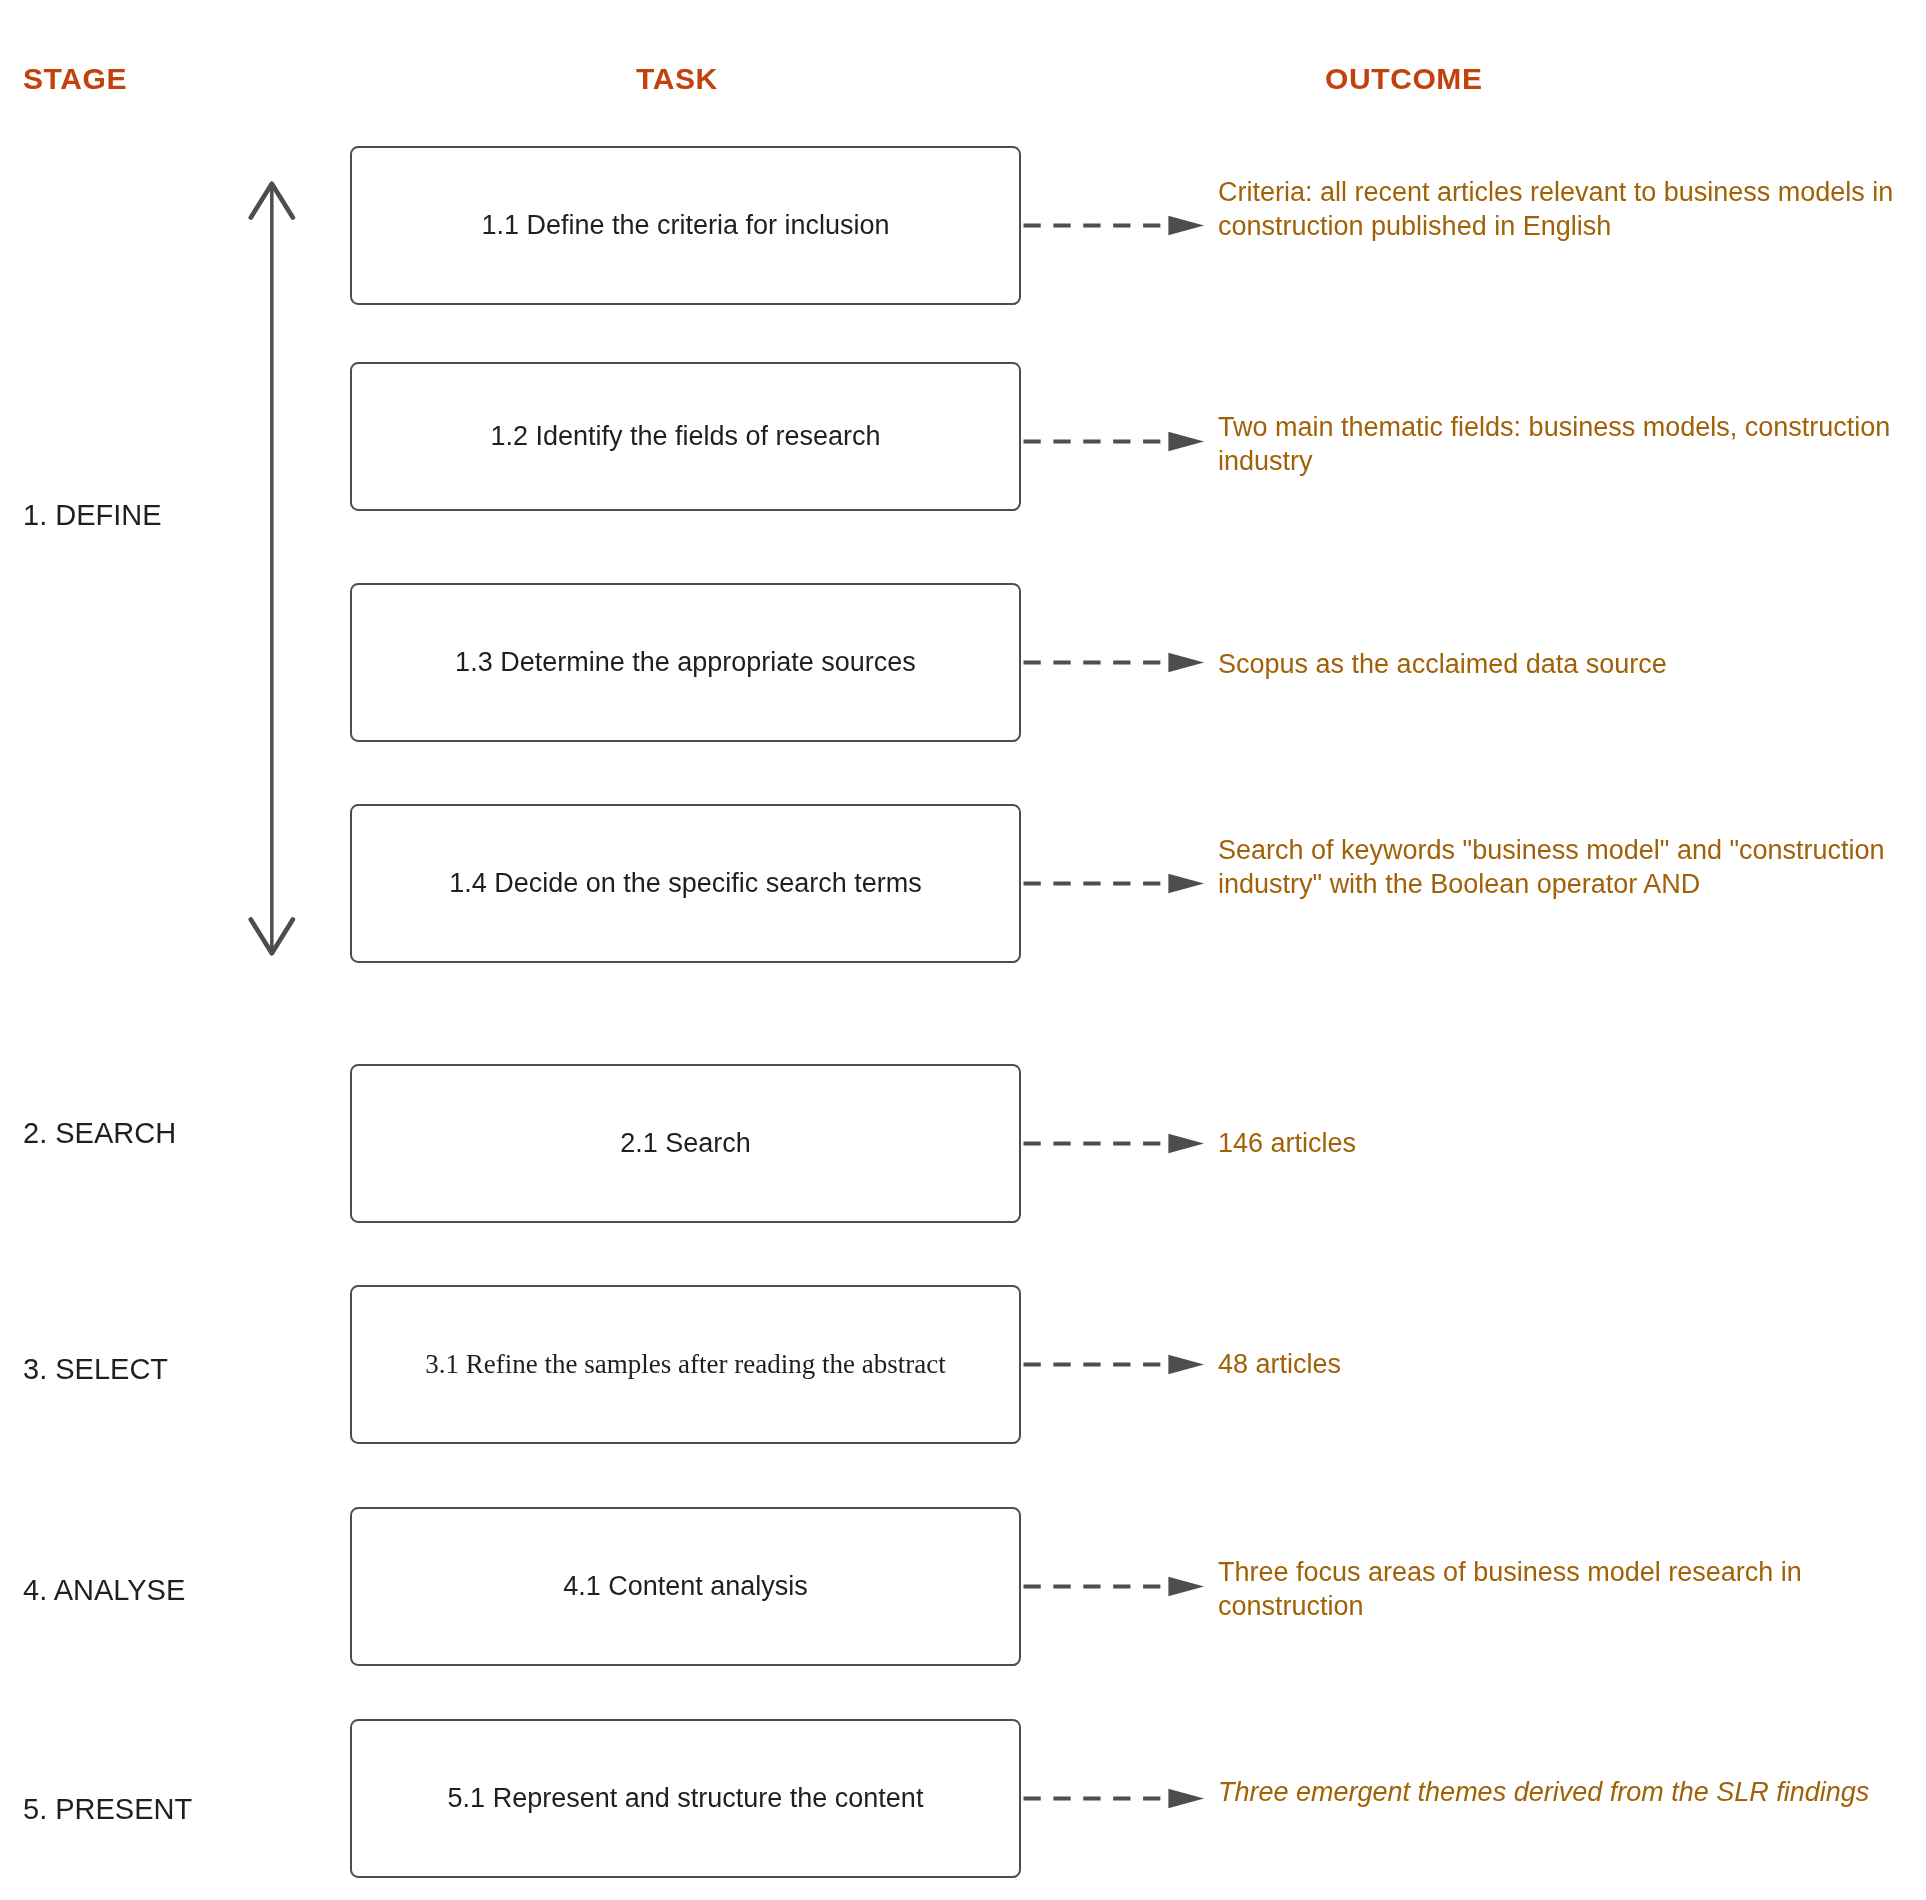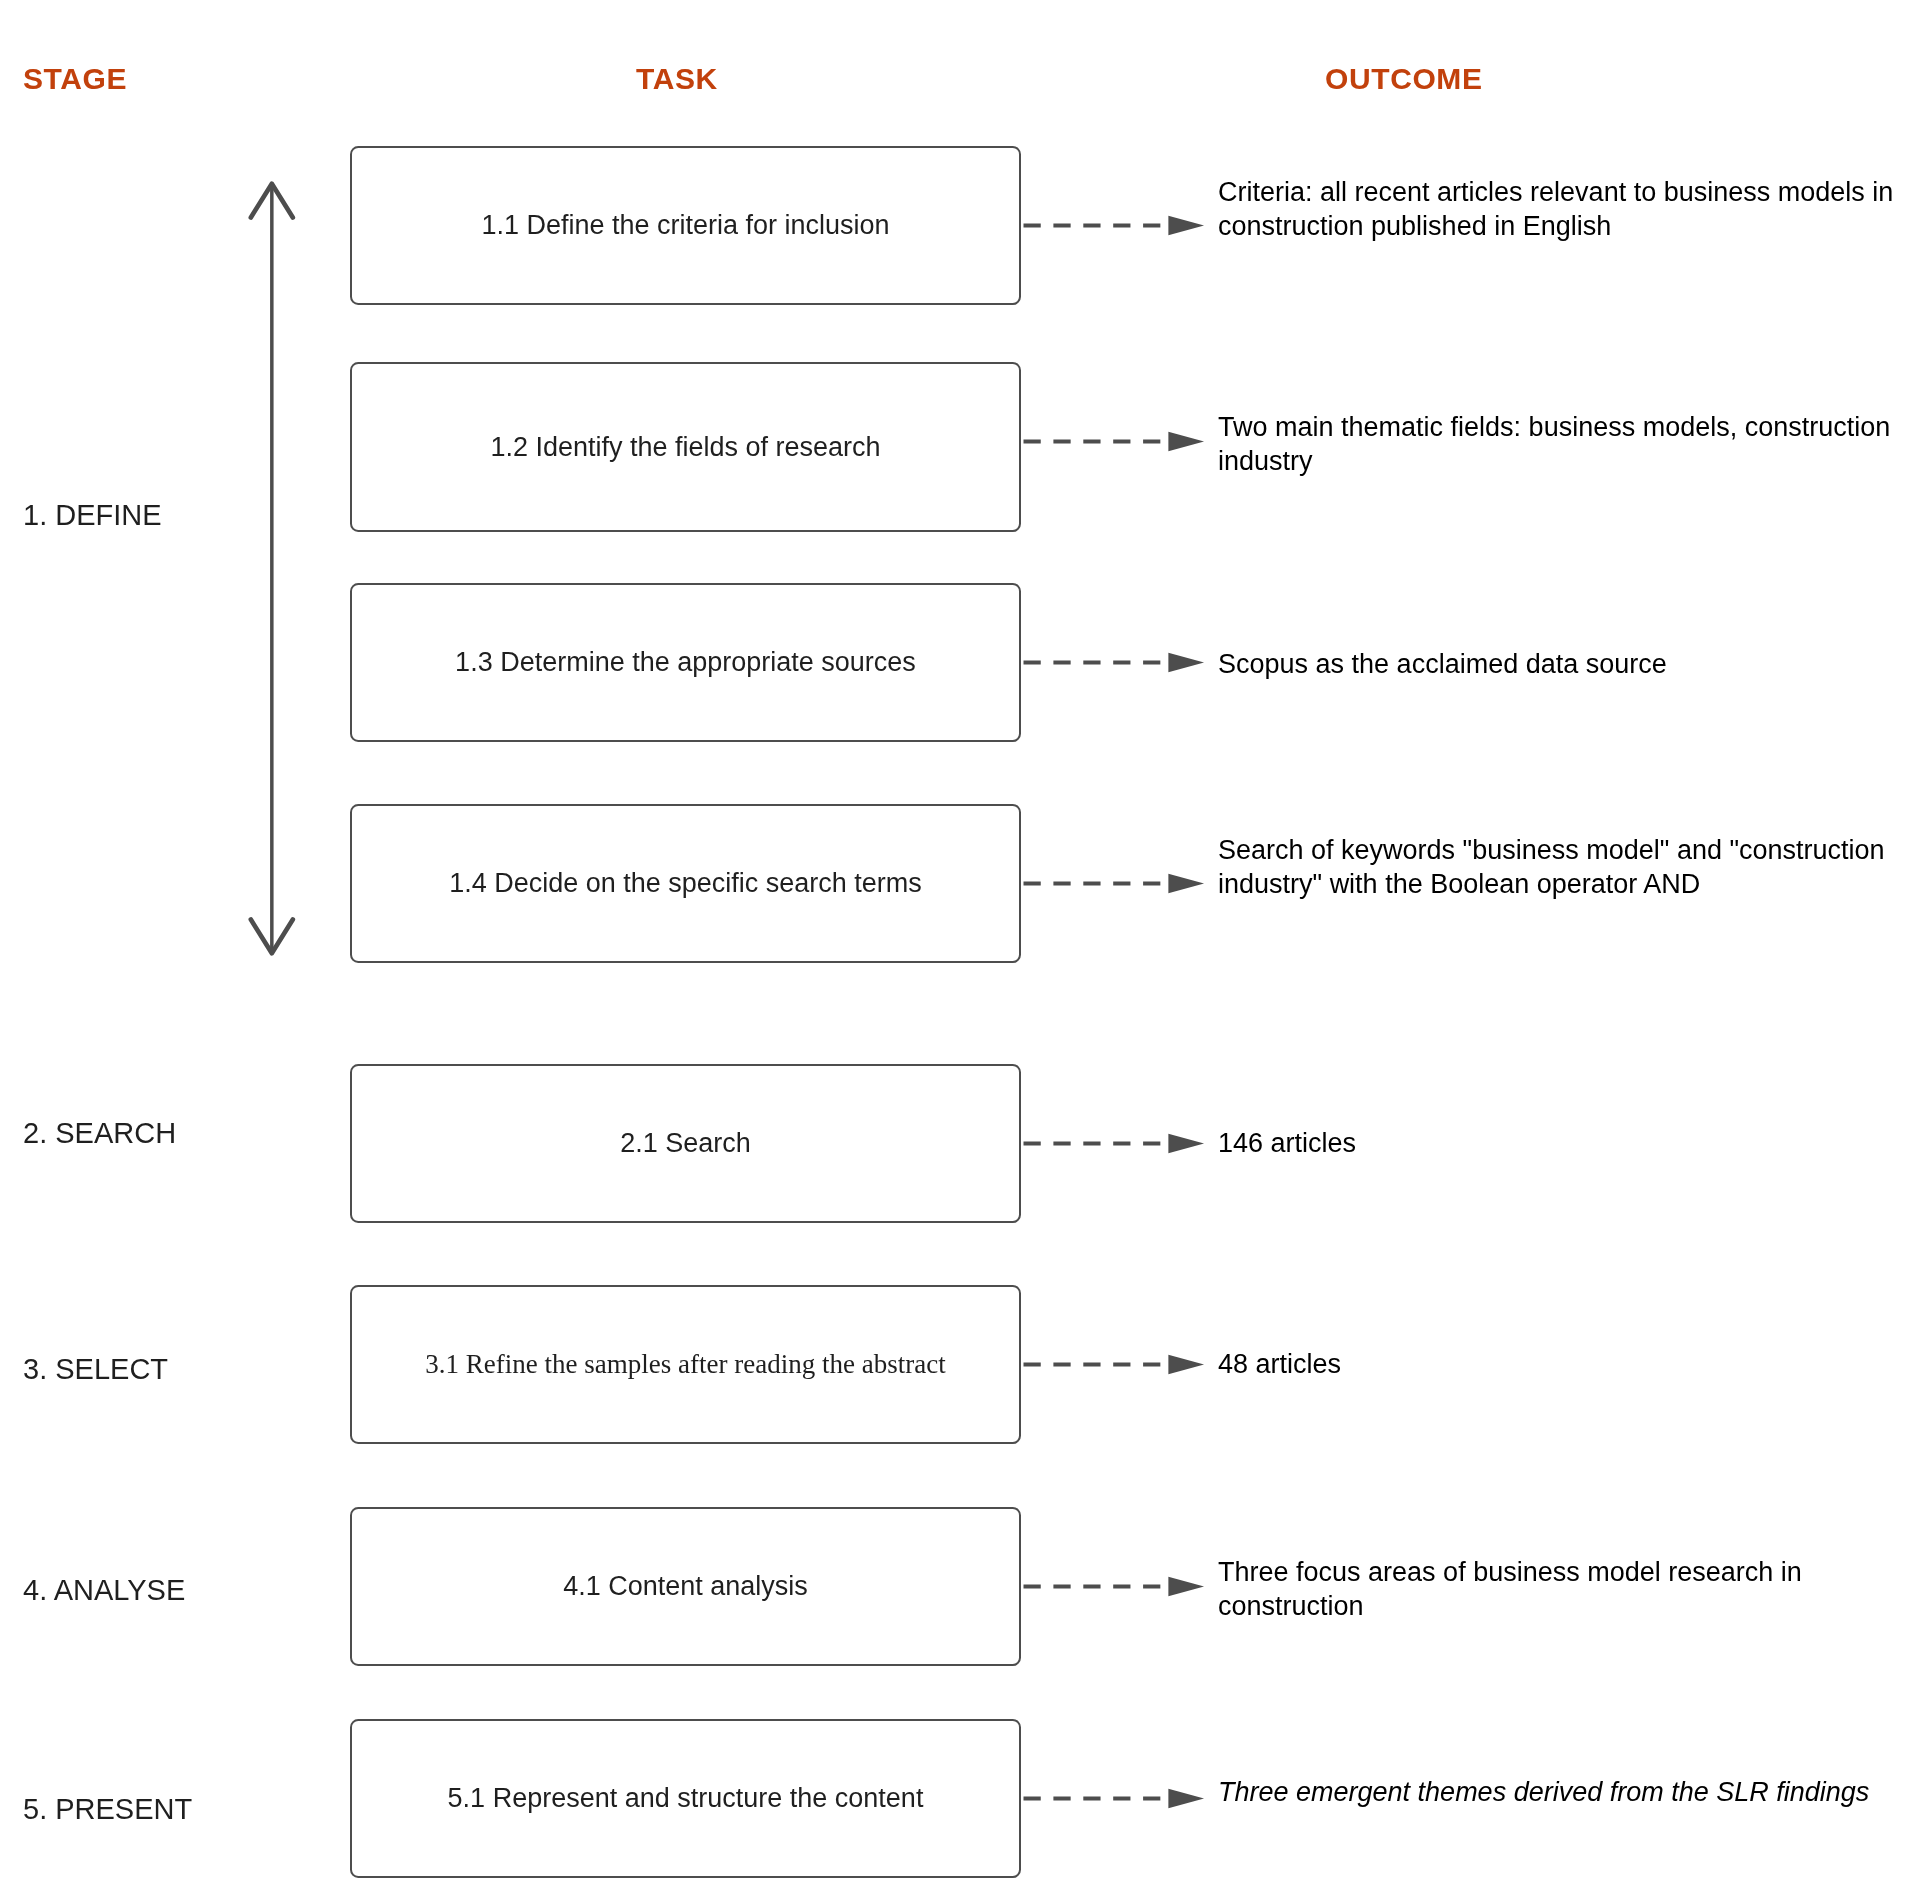--- a/index.html
+++ b/index.html
@@ -81,21 +81,21 @@
     width: 187px;
     height: 23px;
   }
 
   .outcome-text {
     position: absolute;
     left: 1218px;
     width: 700px;
     font-size: 27px;
     line-height: 1.26;
-    color: #000000;
+    color: #a16207;
   }
 </style>
 </head>
 <body>
 
 <div id="hdr-stage" class="col-header">STAGE</div>
 <div id="hdr-task" class="col-header">TASK</div>
 <div id="hdr-outcome" class="col-header">OUTCOME</div>
 
 <div class="stage-label" style="left:23px; top:499px;">1. DEFINE</div>
@@ -119,21 +119,21 @@
   <div class="connector" style="top:68px;">
     <svg width="187" height="23" viewBox="0 0 320 40" xmlns="http://www.w3.org/2000/svg">
       <line x1="0" y1="20" x2="258" y2="20" stroke="#4d4d4d" stroke-width="7" stroke-dasharray="30,22"></line>
       <polygon points="252,3 314,20 252,37" fill="#4d4d4d"></polygon>
     </svg>
   </div>
   <div class="outcome-text" style="top:29px;">Criteria: all recent articles relevant to business models in construction published in English</div>
 </div>
 
 <div class="row" style="top:362px;">
-  <div class="task-box" style="height:170px;">
+  <div class="task-box" style="height:149px;">
     <span class="task-text">1.2 Identify the fields of research</span>
   </div>
   <div class="connector" style="top:68px;">
     <svg width="187" height="23" viewBox="0 0 320 40" xmlns="http://www.w3.org/2000/svg">
       <line x1="0" y1="20" x2="258" y2="20" stroke="#4d4d4d" stroke-width="7" stroke-dasharray="30,22"></line>
       <polygon points="252,3 314,20 252,37" fill="#4d4d4d"></polygon>
     </svg>
   </div>
   <div class="outcome-text" style="top:48px;">Two main thematic fields: business models, construction industry</div>
 </div>

